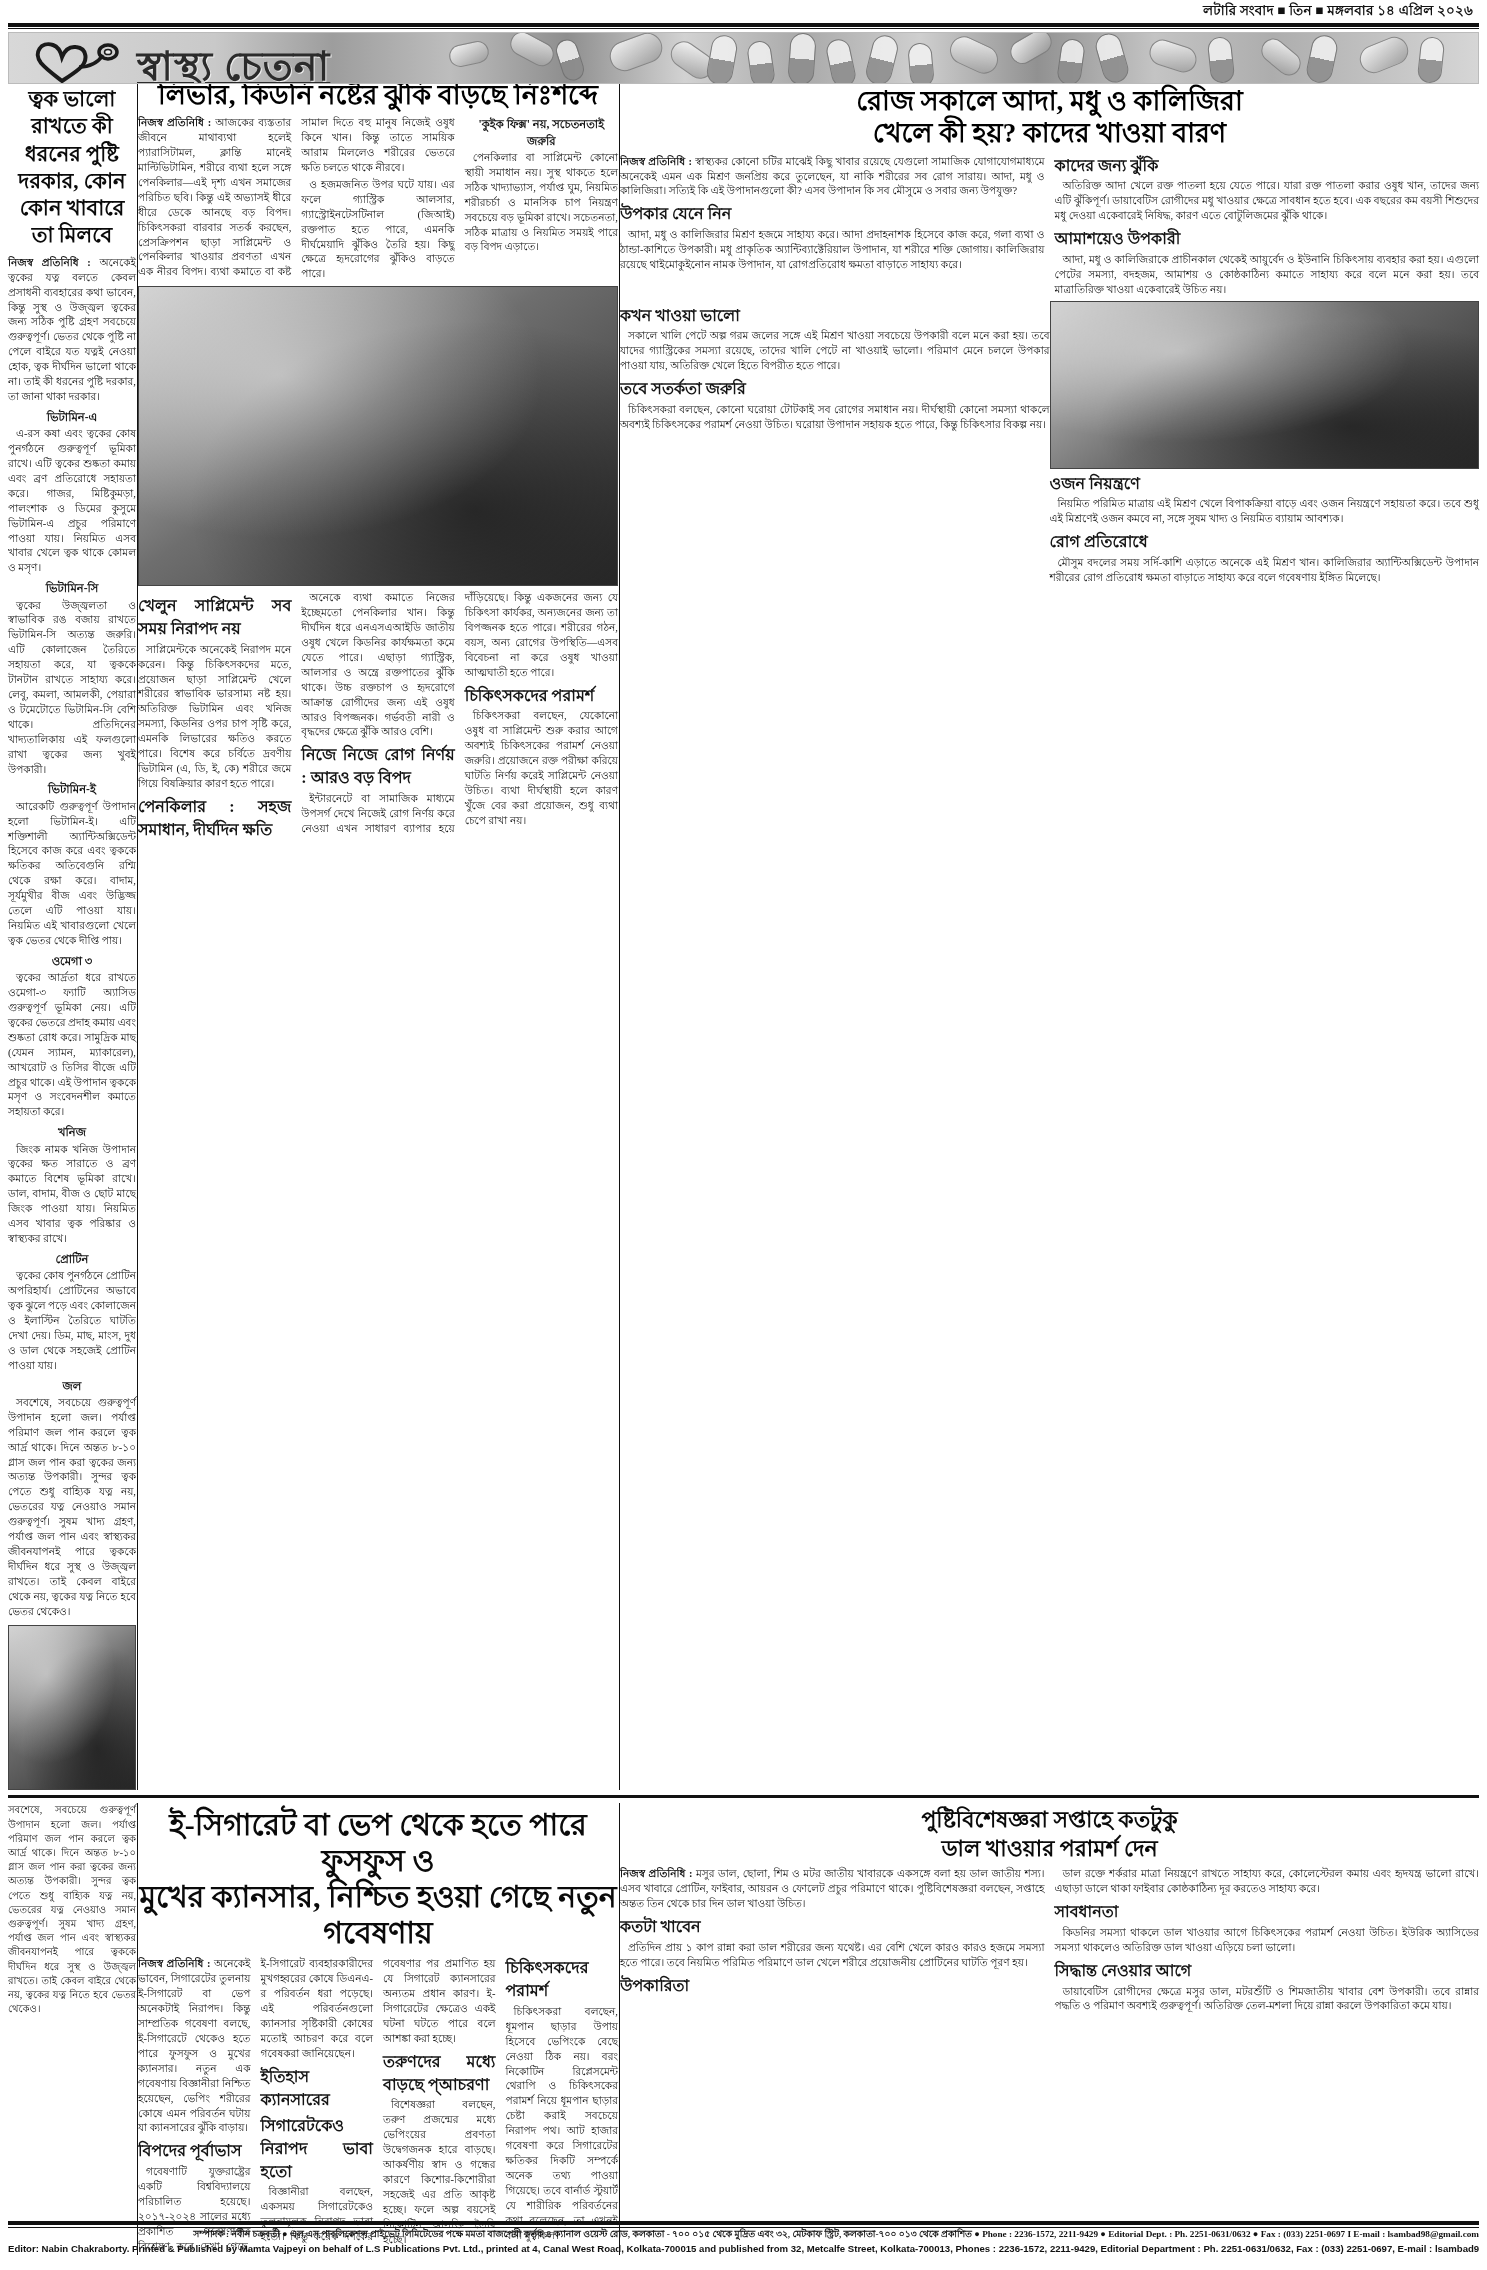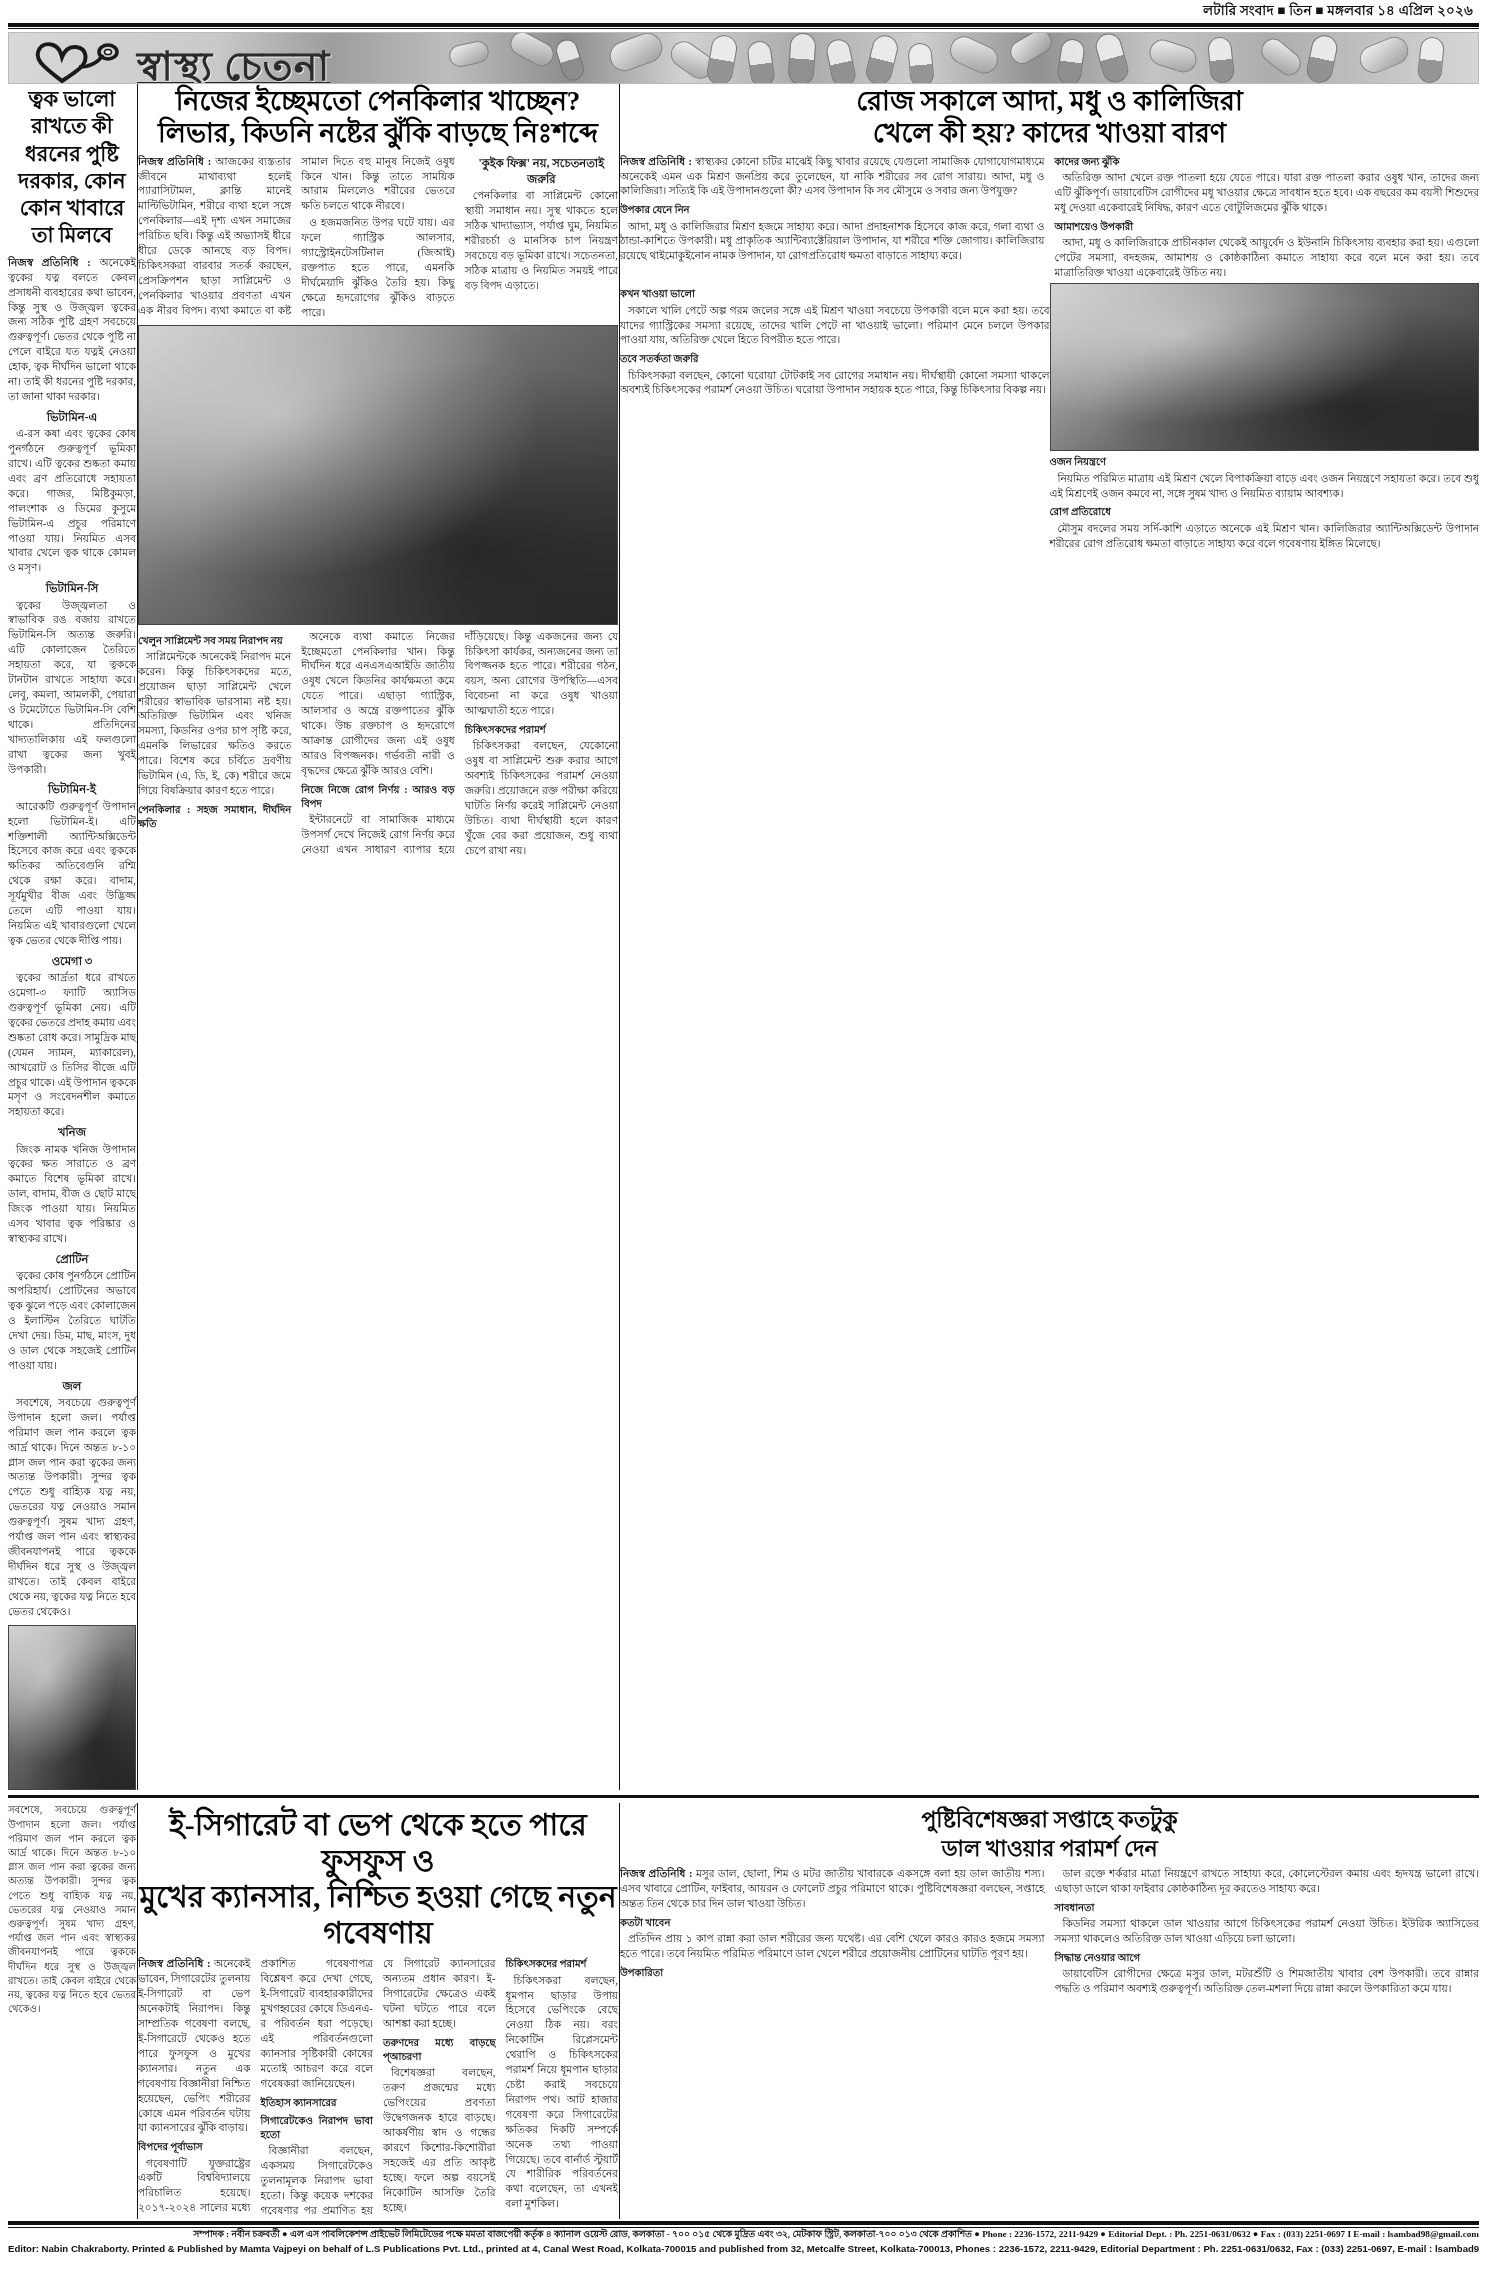--- a/index.html
+++ b/index.html
@@ -82,21 +82,21 @@
   h3.hl-small {
     font-size: 22px; line-height: 1.25; font-weight: bold;
     text-align: center; margin: 3px 0 5px 0;
   }
 
   .byline { font-weight: bold; }
   .subhead {
     font-weight: bold; text-align: center; font-size: 11.5px;
     margin: 4px 0 2px;
   }
-  .subhead-l { font-weight: bold; font-size: 10px; margin: 4px 0 2px; }
+  .subhead-l { font-weight: bold; font-size: 16px; margin: 4px 0 2px; }
 
   .body-col {
     font-size: 10.5px; line-height: 1.42; text-align: justify;
     hyphens: auto; color: #151515;
   }
   .body-col p { margin: 0 0 2px 0; text-indent: 8px; }
   .body-col p.first { text-indent: 0; }
 
   .cols2 { column-count: 2; column-gap: 10px; column-rule: none; }
   .cols3 { column-count: 3; column-gap: 10px; }
@@ -194,21 +194,20 @@
         <p>ত্বকের কোষ পুনর্গঠনে প্রোটিন অপরিহার্য। প্রোটিনের অভাবে ত্বক ঝুলে পড়ে এবং কোলাজেন ও ইলাস্টিন তৈরিতে ঘাটতি দেখা দেয়। ডিম, মাছ, মাংস, দুধ ও ডাল থেকে সহজেই প্রোটিন পাওয়া যায়।</p>
         <div class="subhead">জল</div>
         <p>সবশেষে, সবচেয়ে গুরুত্বপূর্ণ উপাদান হলো জল। পর্যাপ্ত পরিমাণ জল পান করলে ত্বক আর্দ্র থাকে। দিনে অন্তত ৮-১০ গ্লাস জল পান করা ত্বকের জন্য অত্যন্ত উপকারী। সুন্দর ত্বক পেতে শুধু বাহ্যিক যত্ন নয়, ভেতরের যত্ন নেওয়াও সমান গুরুত্বপূর্ণ। সুষম খাদ্য গ্রহণ, পর্যাপ্ত জল পান এবং স্বাস্থ্যকর জীবনযাপনই পারে ত্বককে দীর্ঘদিন ধরে সুস্থ ও উজ্জ্বল রাখতে। তাই কেবল বাইরে থেকে নয়, ত্বকের যত্ন নিতে হবে ভেতর থেকেও।</p>
       </div>
       <div class="photo" style="height:165px;margin-top:6px;"></div>
     </div>
 
     <div class="vrule"></div>
 
     <div>
-      <h1 class="hl">নিজের ইচ্ছেমতো পেনকিলার খাচ্ছেন?</h1>
       <h1 class="hl" style="margin-top:-4px">লিভার, কিডনি নষ্টের ঝুঁকি বাড়ছে নিঃশব্দে</h1>
 
       <div class="body-col cols3">
         <p class="first"><span class="byline">নিজস্ব প্রতিনিধি :</span>
           <span>আজকের ব্যস্ততার জীবনে মাথাব্যথা হলেই প্যারাসিটামল, ক্লান্তি মানেই মাল্টিভিটামিন, শরীরে ব্যথা হলে সঙ্গে পেনকিলার—এই দৃশ্য এখন সমাজের পরিচিত ছবি। কিন্তু এই অভ্যাসই ধীরে ধীরে ডেকে আনছে বড় বিপদ। চিকিৎসকরা বারবার সতর্ক করছেন, প্রেসক্রিপশন ছাড়া সাপ্লিমেন্ট ও পেনকিলার খাওয়ার প্রবণতা এখন এক নীরব বিপদ। ব্যথা কমাতে বা কষ্ট সামাল দিতে বহু মানুষ নিজেই ওষুধ কিনে খান। কিন্তু তাতে সাময়িক আরাম মিললেও শরীরের ভেতরে ক্ষতি চলতে থাকে নীরবে।</span></p>
         <p>ও হজমজনিত উপর ঘটে যায়। এর ফলে গ্যাস্ট্রিক আলসার, গ্যাস্ট্রোইনটেসটিনাল (জিআই) রক্তপাত হতে পারে, এমনকি দীর্ঘমেয়াদি ঝুঁকিও তৈরি হয়। কিছু ক্ষেত্রে হৃদরোগের ঝুঁকিও বাড়তে পারে।</p>
         <div class="subhead">'কুইক ফিক্স' নয়, সচেতনতাই জরুরি</div>
         <p>পেনকিলার বা সাপ্লিমেন্ট কোনো স্থায়ী সমাধান নয়। সুস্থ থাকতে হলে সঠিক খাদ্যাভ্যাস, পর্যাপ্ত ঘুম, নিয়মিত শরীরচর্চা ও মানসিক চাপ নিয়ন্ত্রণ সবচেয়ে বড় ভূমিকা রাখে। সচেতনতা, সঠিক মাত্রায় ও নিয়মিত সময়ই পারে বড় বিপদ এড়াতে।</p>
       </div>
 

